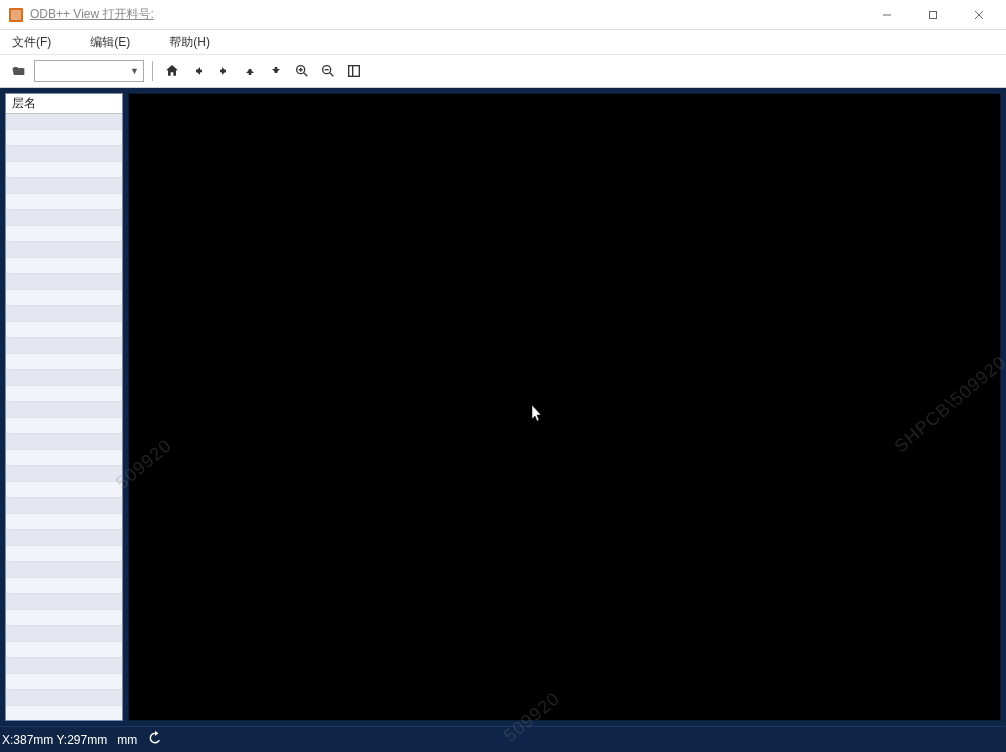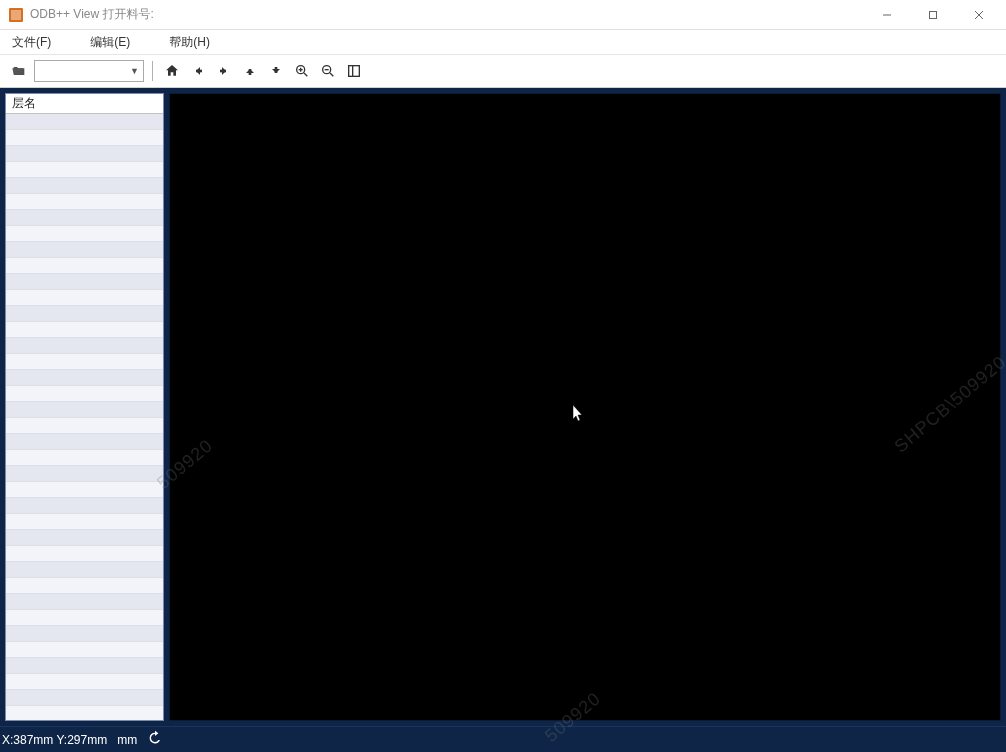--- a/index.html
+++ b/index.html
@@ -15,20 +15,21 @@
     }
     .titlebar {
       height: 30px;
       background: #ffffff;
       display: flex;
       align-items: center;
       padding: 0 4px 0 8px;
       color: #888;
       font-size: 12px;
       border-bottom: 1px solid #e0e0e0;
+      text-decoration: underline;
     }
     .titlebar .app-icon {
       width: 16px; height: 16px; margin-right: 6px;
       display: inline-flex; align-items: center; justify-content: center;
     }
     .titlebar .title-text { color: #888; }
     .titlebar .spacer { flex: 1; }
     .titlebar .win-btn {
       width: 46px; height: 30px;
       display: flex; align-items: center; justify-content: center;
@@ -77,21 +78,21 @@
 
     .content {
       flex: 1;
       background: #0f2547;
       display: flex;
       padding: 5px;
       gap: 5px;
       min-height: 0;
     }
     .sidebar {
-      width: 159px;
+      width: 118px;
       background: #a21caf;
       border: 1px solid #7a8aad;
       display: flex; flex-direction: column;
       overflow: hidden;
     }
     .sidebar-header {
       height: 20px; background: #fff;
       border-bottom: 1px solid #c3c3c3;
       display: flex; align-items: center;
       padding: 0 6px;

